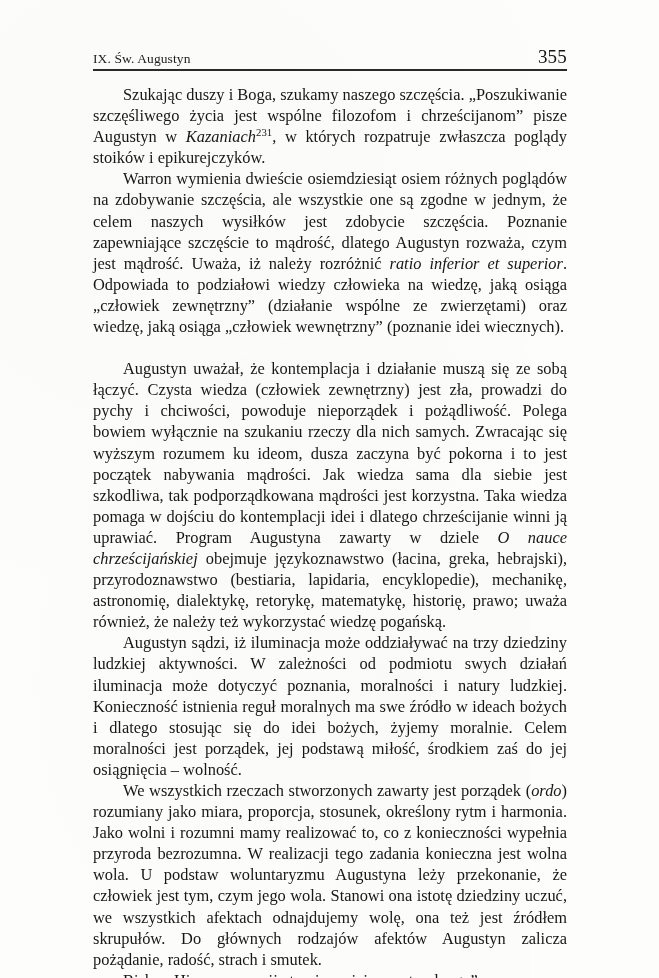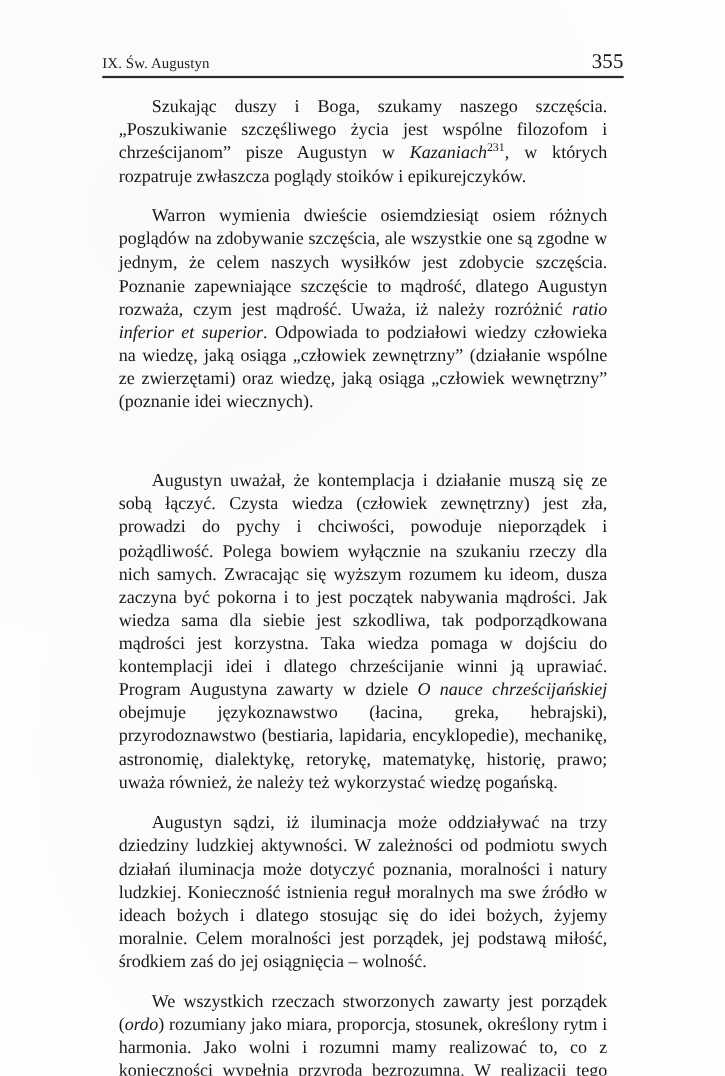--- a/index.html
+++ b/index.html
@@ -70,21 +70,21 @@
   .body-text {
     margin-top: 13px;
     font-size: 16.4px;
     line-height: 21.1px;
     text-align: justify;
     text-justify: inter-word;
     hyphens: manual;
     color: #171717;
   }
   .body-text p {
-    margin: 15px;
+    margin: 0;
     text-indent: 30px;
   }
   .para-gap {
     height: 21px;
   }
   i, .it {
     font-style: italic;
   }
   sup {
     font-size: 0.66em;

